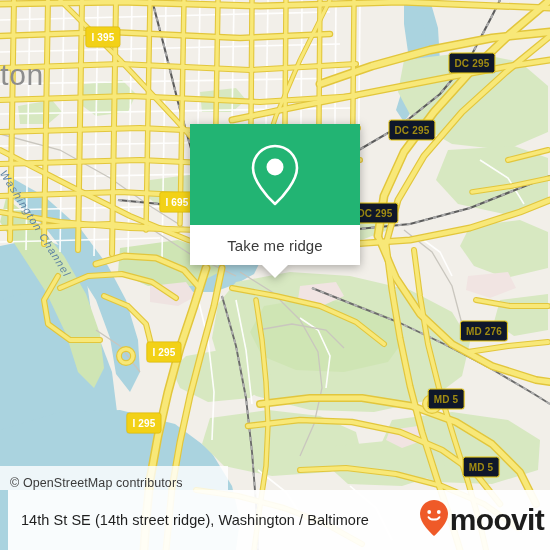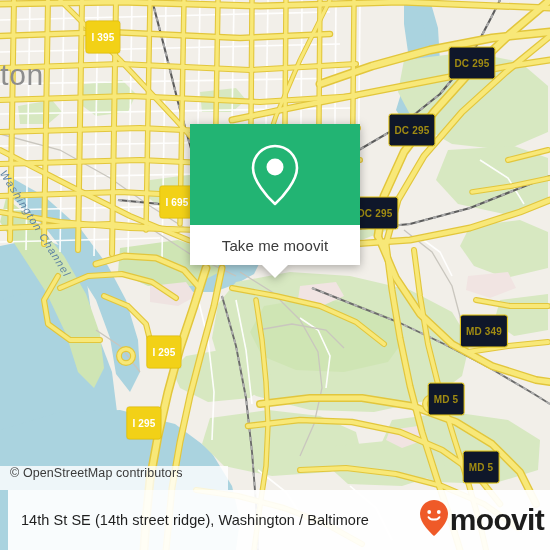--- a/index.html
+++ b/index.html
@@ -24,21 +24,21 @@
     overflow: hidden;
   }
   #map svg { display: block; width: 550px; height: 550px; }
 
   
   .shield {
     position: absolute;
     display: flex;
     align-items: center;
     justify-content: center;
-    height: 33px;
+    height: 21px;
     padding: 4px 5px;
     border-radius: 3px;
     font-size: 10px;
     font-weight: bold;
     letter-spacing: 0.2px;
     white-space: nowrap;
     line-height: 1;
     transform: translate(-50%, -50%);
     box-shadow: 0 0 0 0.5px rgba(0,0,0,0.06);
   }
@@ -113,21 +113,21 @@
     border-top: 13px solid #ffffff;
   }
 
   
   #attribution {
     position: absolute;
     left: 0; top: 466px;
     width: 228px; height: 24px;
     background: rgba(255,255,255,0.80);
     display: flex;
-    align-items: flex-start;
+    align-items: flex-end;
     padding-left: 10px;
     font-size: 12.5px;
     color: #3a3a3a;
     letter-spacing: 0.1px;
   }
 
   
   #bottombar {
     position: absolute;
     left: 8px; bottom: 0;
@@ -408,39 +408,39 @@
 
     <div class="map-label" id="label-washington">ngton</div>
     <div class="map-label" id="label-channel">Washington Channel</div>
 
     <div id="shield-layer">
         <div class="shield filled" style="left: 103px; top: 37px;">I 395</div>
         <div class="shield outline" style="left: 472px; top: 63px;">DC 295</div>
         <div class="shield outline" style="left: 412px; top: 130px;">DC 295</div>
         <div class="shield filled" style="left: 177px; top: 202px;">I 695</div>
         <div class="shield outline" style="left: 375px; top: 213px;">DC 295</div>
-        <div class="shield outline" style="left: 484px; top: 331px;">MD 349</div>
+        <div class="shield outline" style="left: 484px; top: 331px;">MD 276</div>
         <div class="shield filled" style="left: 164px; top: 352px;">I 295</div>
         <div class="shield outline" style="left: 446px; top: 399px;">MD 5</div>
         <div class="shield filled" style="left: 144px; top: 423px;">I 295</div>
         <div class="shield outline" style="left: 481px; top: 467px;">MD 5</div>
       </div>
   </div>
 
   <div id="popup">
     <div id="popup-head">
       <span>
         <svg width="52" height="64" viewBox="0 0 52 64" fill="none" xmlns="http://www.w3.org/2000/svg">
           <path d="M26 3 C13.8 3 4 12.8 4 25 C4 37.5 18 54 26 61 C34 54 48 37.5 48 25 C48 12.8 38.2 3 26 3 Z" stroke="#ffffff" stroke-width="2.6" fill="none" stroke-linejoin="round"></path>
           <circle cx="26" cy="24" r="8.5" fill="#ffffff"></circle>
         </svg>
       </span>
     </div>
     <div id="popup-body">
-      <span id="popup-label">Take me moovit</span>
+      <span id="popup-label">Take me ridge</span>
     </div>
     <div id="popup-tail"></div>
   </div>
 
   <div id="attribution">
     <span>© OpenStreetMap contributors</span>
   </div>
 
   <div id="bottombar">
     <div id="place-name">14th St SE (14th street ridge), Washington / Baltimore</div>

